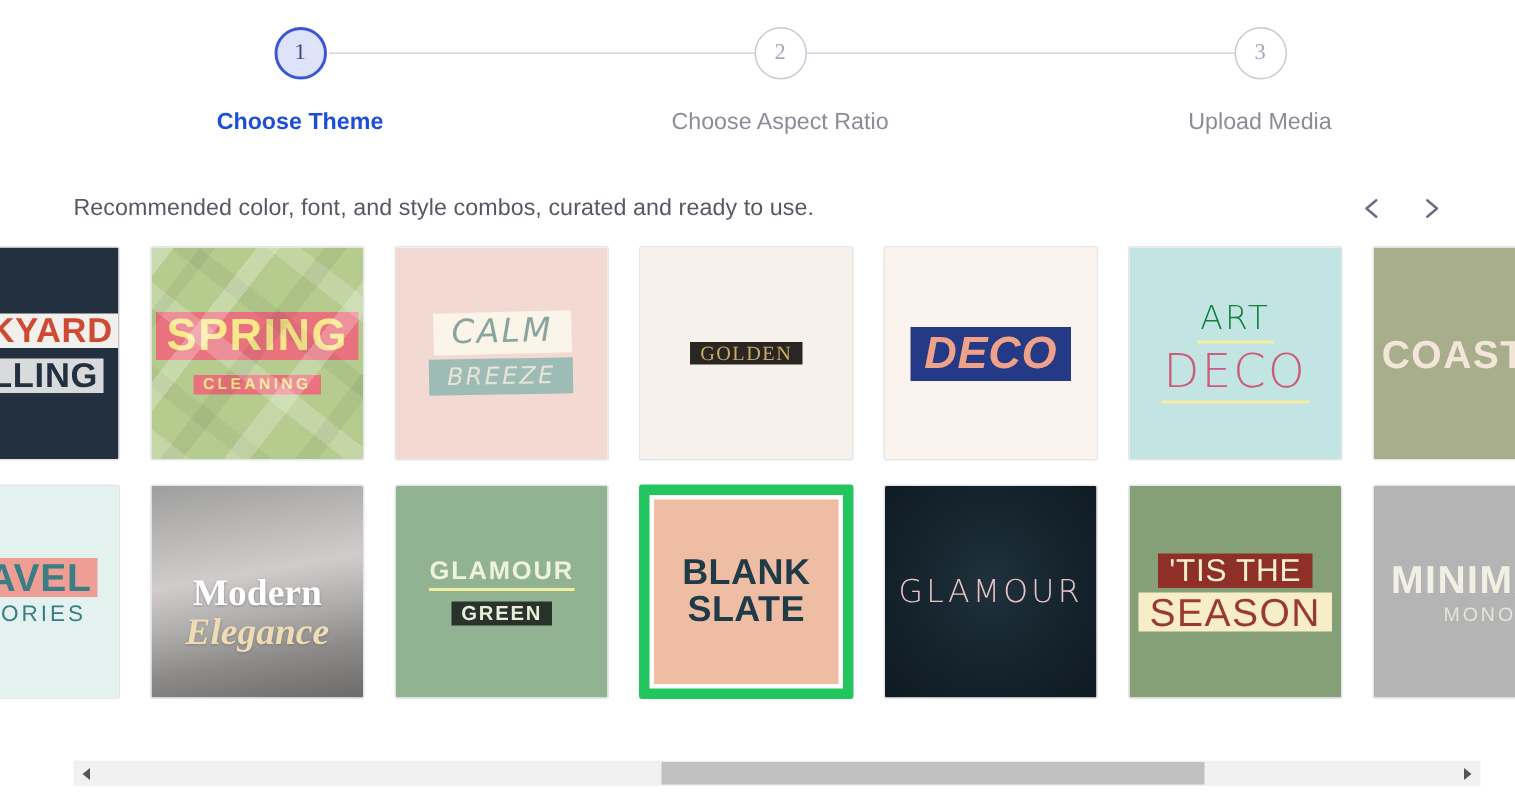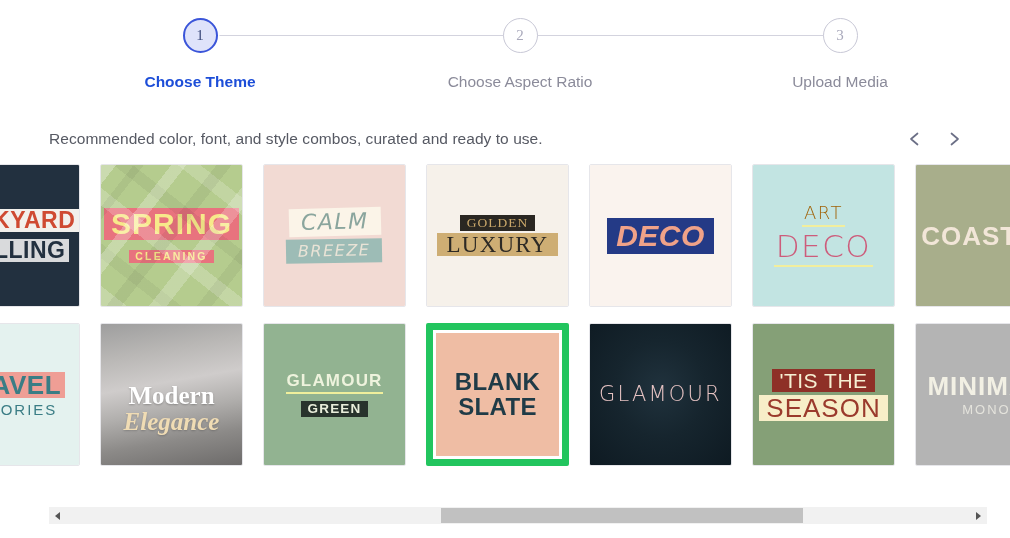--- a/index.html
+++ b/index.html
@@ -192,21 +192,21 @@
   .c-gold .l2 { background: #ceae74; color: #2d2a25; font-size: 23px;
     letter-spacing: 1.2px; padding: 0 10px; font-family: "Liberation Serif", serif; }
 
   
   .c-bold { background: #faf3ee; }
   .c-bold .l1 { background: #243a86; color: #f0a288; font-weight: bold;
     font-style: italic; font-size: 30px; letter-spacing: 0.5px; padding: 3px 9px; }
 
   
   .c-deco { background: #c2e4e2; gap: 0px; }
-  .c-deco .l1 { color: #a16207; font-size: 18px; letter-spacing: 1.5px;
+  .c-deco .l1 { color: #15803d; font-size: 22px; letter-spacing: 1.5px;
     font-family: "DejaVu Sans", sans-serif; font-weight: 300;
     border-bottom: 2px solid #f2ee9d; padding: 0 2px 3px 2px; }
   .c-deco .l2 { color: #cd5c7b; font-size: 31px; letter-spacing: 1.5px;
     font-family: "DejaVu Sans", sans-serif; font-weight: 300;
     border-bottom: 2px solid #f2ee9d; padding: 2px 2px 3px 2px; margin-top: 2px; }
 
   
   .c-coast { background: #a8ae8b; }
   .c-coast .l1 { color: #f2e6d8; font-size: 26px; font-weight: bold;
     letter-spacing: 1px; }
@@ -362,21 +362,20 @@
       <div class="card">
         <div class="card-inner c-calm">
           <span class="l1 art-line">CALM</span>
           <span class="l2 art-line">BREEZE</span>
         </div>
       </div>
 
       <div class="card">
         <div class="card-inner c-gold">
           <span class="l1 art-line">GOLDEN</span>
-          <span class="l2 art-line">LUXURY</span>
         </div>
       </div>
 
       <div class="card">
         <div class="card-inner c-bold">
           <span class="l1 art-line">DECO</span>
         </div>
       </div>
 
       <div class="card">

